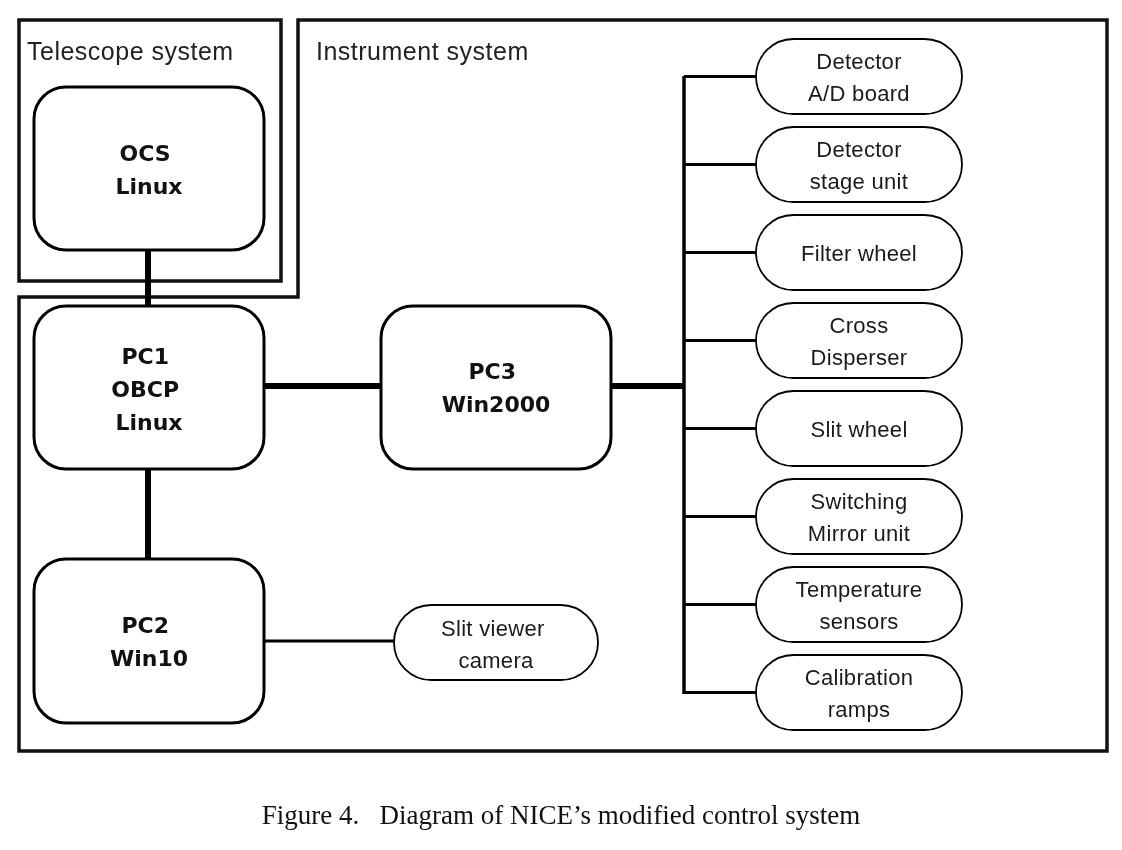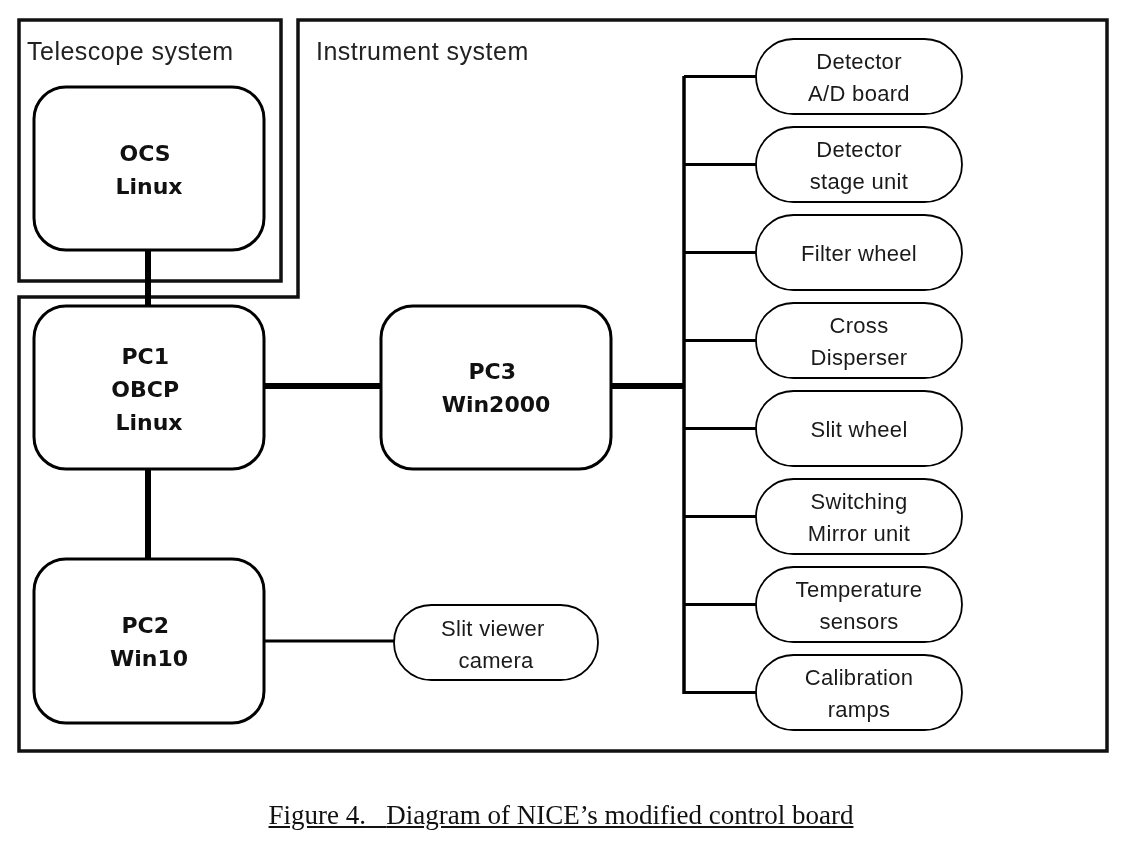--- a/index.html
+++ b/index.html
@@ -3,21 +3,21 @@
   <meta charset="utf-8">
   <style>
     html, body { margin: 0; padding: 0; background: #ffffff; }
     body { width: 1122px; height: 850px; position: relative; overflow: hidden; }
     #diagram { position: absolute; left: 0; top: 0; width: 1122px; height: 850px; }
     .frame-label { font-family: "Liberation Sans", sans-serif; font-size: 25px; fill: #222; letter-spacing: 0.5px; }
     .node-text { font-family: "DejaVu Sans", sans-serif; font-weight: bold; font-size: 22px; fill: #111; }
     .pill-text { font-family: "Liberation Sans", sans-serif; font-size: 22px; fill: #1a1a1a; letter-spacing: 0.3px; }
     .caption { position: absolute; left: 0; width: 1122px; top: 800px; text-align: center;
       font-family: "Liberation Serif", serif; font-size: 27px; color: #111; }
-    .caption span { white-space: pre; text-decoration: underline; }
+    .caption span { white-space: pre; }
   </style>
 </head>
 <body>
 
 <svg id="diagram" viewBox="0 0 1122 850" xmlns="http://www.w3.org/2000/svg">
 
   <g>
     <rect x="19" y="20" width="262" height="261" fill="none" stroke="#111" stroke-width="3.5"></rect>
     <text class="frame-label" x="27" y="60">Telescope system</text>
   </g>
@@ -117,14 +117,14 @@
         <text class="pill-text" text-anchor="middle"><tspan x="859" y="596.5">Temperature</tspan><tspan x="859" y="628.5">sensors</tspan></text>
       </g>
       <g>
         <rect x="756" y="655" width="206" height="75" rx="37.5" ry="37.5" fill="#fff" stroke="#000" stroke-width="1.8"></rect>
         <text class="pill-text" text-anchor="middle"><tspan x="859" y="684.5">Calibration</tspan><tspan x="859" y="716.5">ramps</tspan></text>
       </g>
     </g>
 </svg>
 
 <div class="caption">
-  <span>Figure 4.</span><span>   </span><span>Diagram of NICE’s modified control board</span>
+  <span>Figure 4.</span><span>   </span><span>Diagram of NICE’s modified control system</span>
 </div>
 
 </body></html>

